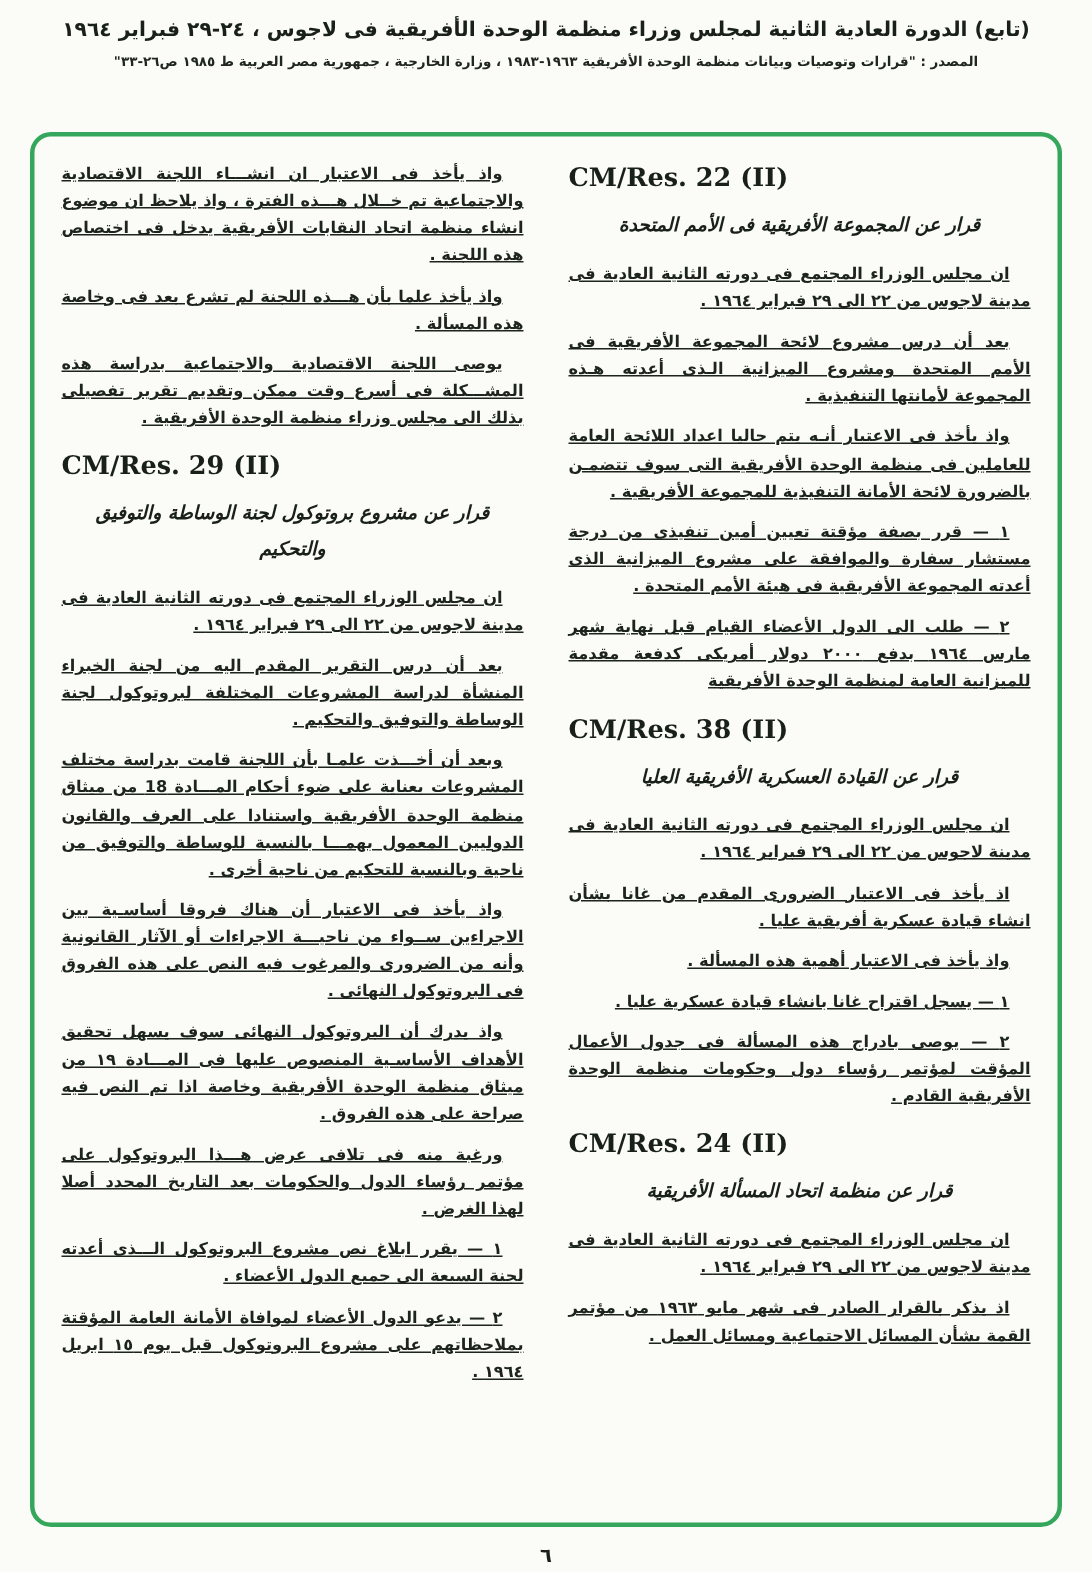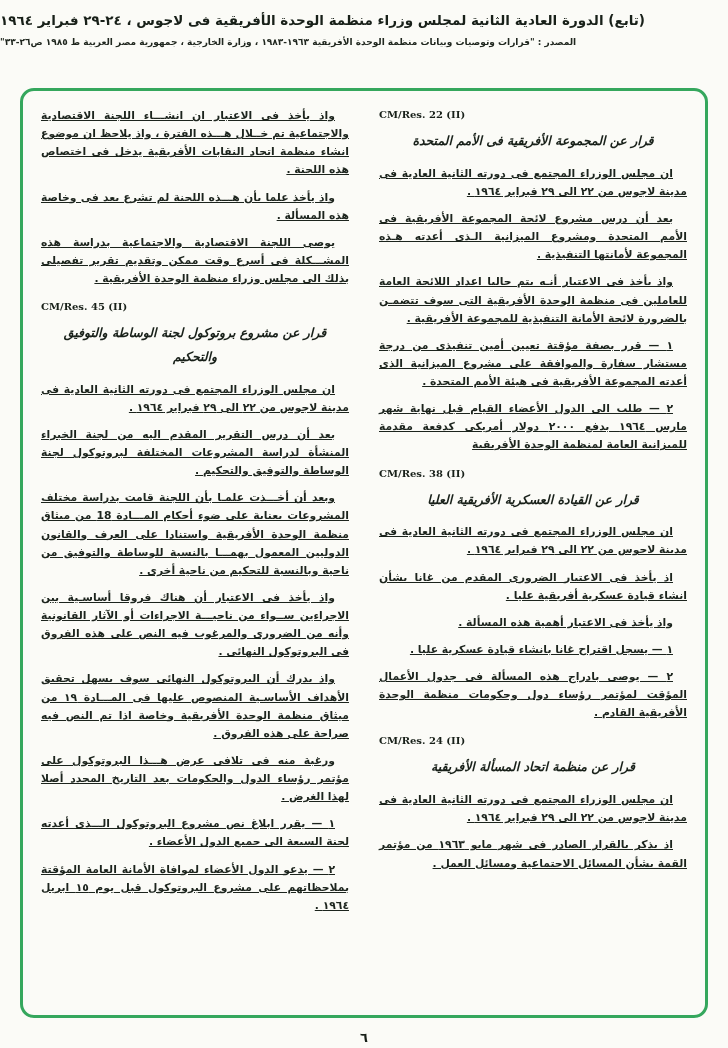--- a/index.html
+++ b/index.html
@@ -6,21 +6,21 @@
   html, body {
     width: 728px; height: 1048px;
     background: #fbfbf7;
     font-family: "DejaVu Sans", sans-serif;
     direction: rtl;
     color: #182019;
     position: relative;
     overflow: hidden;
   }
   .page { position: absolute; inset: 0; }
-  .doc-header { text-align: left; padding-top: 12px; }
+  .doc-header { text-align: center; padding-top: 12px; }
   .doc-header .h1 {
     font-size: 13.5px; font-weight: bold; letter-spacing: 0.2px;
   }
   .doc-header .h2 {
     font-size: 9px; font-weight: bold; margin-top: 9px; color: #20271f;
   }
   .content-box {
     position: absolute; top: 88px; right: 20px; left: 20px; bottom: 30px;
     border: 3px solid var(--accent, #35a75d);
     border-radius: 14px;
@@ -29,21 +29,21 @@
     gap: 30px;
     overflow: hidden;
     background: transparent;
   }
   .col { flex: 1 1 0; min-width: 0; }
   .block.res {
     direction: ltr;
     text-align: left;
     font-family: "DejaVu Serif", serif;
     font-weight: bold;
-    font-size: 10px;
+    font-size: 17px;
     margin: 13px 0 9px 0;
   }
   .block.res:first-child { margin-top: 2px; }
   .block.title {
     text-align: center;
     font-weight: bold;
     font-size: 12.5px;
     line-height: 1.9;
     margin: 6px 6px 12px 6px;
     font-style: italic;
@@ -92,21 +92,21 @@
         <div class="block para">٢ — يوصى بادراج هذه المسألة فى جدول الأعمال المؤقت لمؤتمر رؤساء دول وحكومات منظمة الوحدة الأفريقية القادم .</div>
         <div class="block res">CM/Res. 24 (II)</div>
         <div class="block title">قرار عن منظمة اتحاد المسألة الأفريقية</div>
         <div class="block para">ان مجلس الوزراء المجتمع فى دورته الثانية العادية فى مدينة لاجوس من ٢٢ الى ٢٩ فبراير ١٩٦٤ .</div>
         <div class="block para">اذ يذكر بالقرار الصادر فى شهر مايو ١٩٦٣ من مؤتمر القمة بشأن المسائل الاجتماعية ومسائل العمل .</div>
       </div>
     <div class="col" id="col-left">
         <div class="block para">واذ يأخذ فى الاعتبار ان انشـــاء اللجنة الاقتصادية والاجتماعية تم خــلال هـــذه الفترة ، واذ يلاحظ ان موضوع انشاء منظمة اتحاد النقابات الأفريقية يدخل فى اختصاص هذه اللجنة .</div>
         <div class="block para">واذ يأخذ علما بأن هـــذه اللجنة لم تشرع بعد فى وخاصة هذه المسألة .</div>
         <div class="block para">يوصى اللجنة الاقتصادية والاجتماعية بدراسة هذه المشـــكلة فى أسرع وقت ممكن وتقديم تقرير تفصيلى بذلك الى مجلس وزراء منظمة الوحدة الأفريقية .</div>
-        <div class="block res">CM/Res. 45 (II)</div>
+        <div class="block res">CM/Res. 29 (II)</div>
         <div class="block title">قرار عن مشروع بروتوكول لجنة الوساطة والتوفيق والتحكيم</div>
         <div class="block para">ان مجلس الوزراء المجتمع فى دورته الثانية العادية فى مدينة لاجوس من ٢٢ الى ٢٩ فبراير ١٩٦٤ .</div>
         <div class="block para">بعد أن درس التقرير المقدم اليه من لجنة الخبراء المنشأة لدراسة المشروعات المختلفة لبروتوكول لجنة الوساطة والتوفيق والتحكيم .</div>
         <div class="block para">وبعد أن أخـــذت علمـا بأن اللجنة قامت بدراسة مختلف المشروعات بعناية على ضوء أحكام المـــادة 18 من ميثاق منظمة الوحدة الأفريقية واستنادا على العرف والقانون الدوليين المعمول بهمـــا بالنسبة للوساطة والتوفيق من ناحية وبالنسبة للتحكيم من ناحية أخرى .</div>
         <div class="block para">واذ يأخذ فى الاعتبار أن هناك فروقا أساسـية بين الاجراءين ســواء من ناحيـــة الاجراءات أو الآثار القانونية وأنه من الضرورى والمرغوب فيه النص على هذه الفروق فى البروتوكول النهائى .</div>
         <div class="block para">واذ يدرك أن البروتوكول النهائى سوف يسهل تحقيق الأهداف الأساسـية المنصوص عليها فى المـــادة ١٩ من ميثاق منظمة الوحدة الأفريقية وخاصة اذا تم النص فيه صراحة على هذه الفروق .</div>
         <div class="block para">ورغبة منه فى تلافى عرض هـــذا البروتوكول على مؤتمر رؤساء الدول والحكومات بعد التاريخ المحدد أصلا لهذا الغرض .</div>
         <div class="block para">١ — يقرر ابلاغ نص مشروع البروتوكول الـــذى أعدته لجنة السبعة الى جميع الدول الأعضاء .</div>
         <div class="block para">٢ — يدعو الدول الأعضاء لموافاة الأمانة العامة المؤقتة بملاحظاتهم على مشروع البروتوكول قبل يوم ١٥ ابريل ١٩٦٤ .</div>
       </div>

